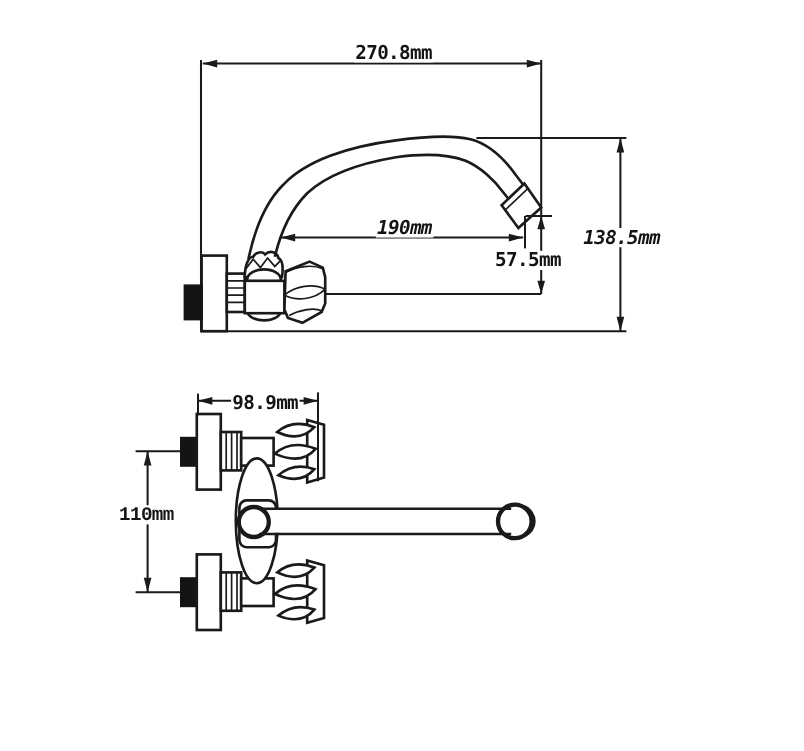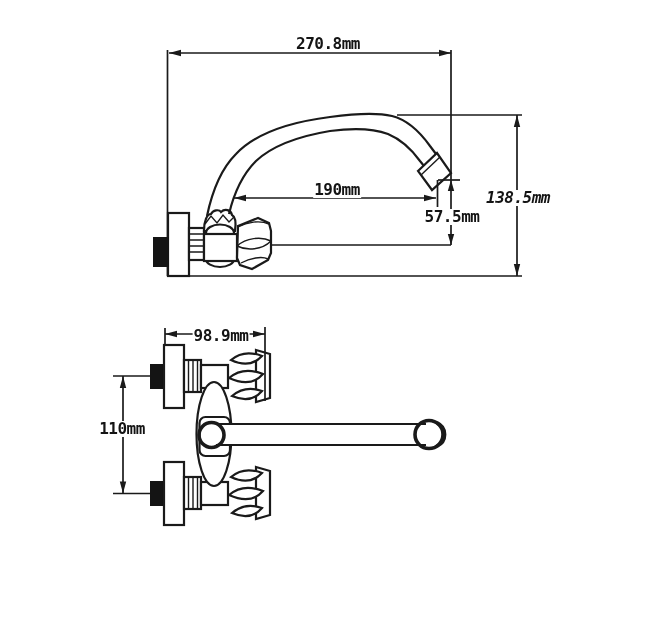--- a/index.html
+++ b/index.html
@@ -17,25 +17,25 @@
   .a  {fill:#1a1a1a;stroke:none;}
   .solid{fill:#141414;stroke:none;}
   .mask{fill:#ffffff;stroke:none;}
   
   .dim-label{
     position:absolute;transform:translate(-50%,-50%);
     font-size:16px;font-weight:bold;letter-spacing:-0.5px;line-height:1;
     color:#141414;background:#ffffff;padding:0 1px;white-space:nowrap;
   }
   .l-270 {left:328px;top:44px;}
-  .l-190 {left:337px;top:190px;}
-  .l-575 {left:452px;top:217px;}
+  .l-190 {left:337px;top:190px;font-style:italic;}
+  .l-575 {left:440px;top:217px;}
   .l-1385{left:518px;top:198px;font-style:italic;}
   .l-989 {left:221px;top:336px;}
-  .l-110 {left:122px;top:429px;}
+  .l-110 {left:122px;top:429px;font-family:Liberation Mono, monospace;}
 </style>
 </head>
 <body>
 
 <div class="canvas">
 
   <svg class="drawing-svg" width="670" height="626" viewBox="0 0 670 626">
 
     <g>
 

